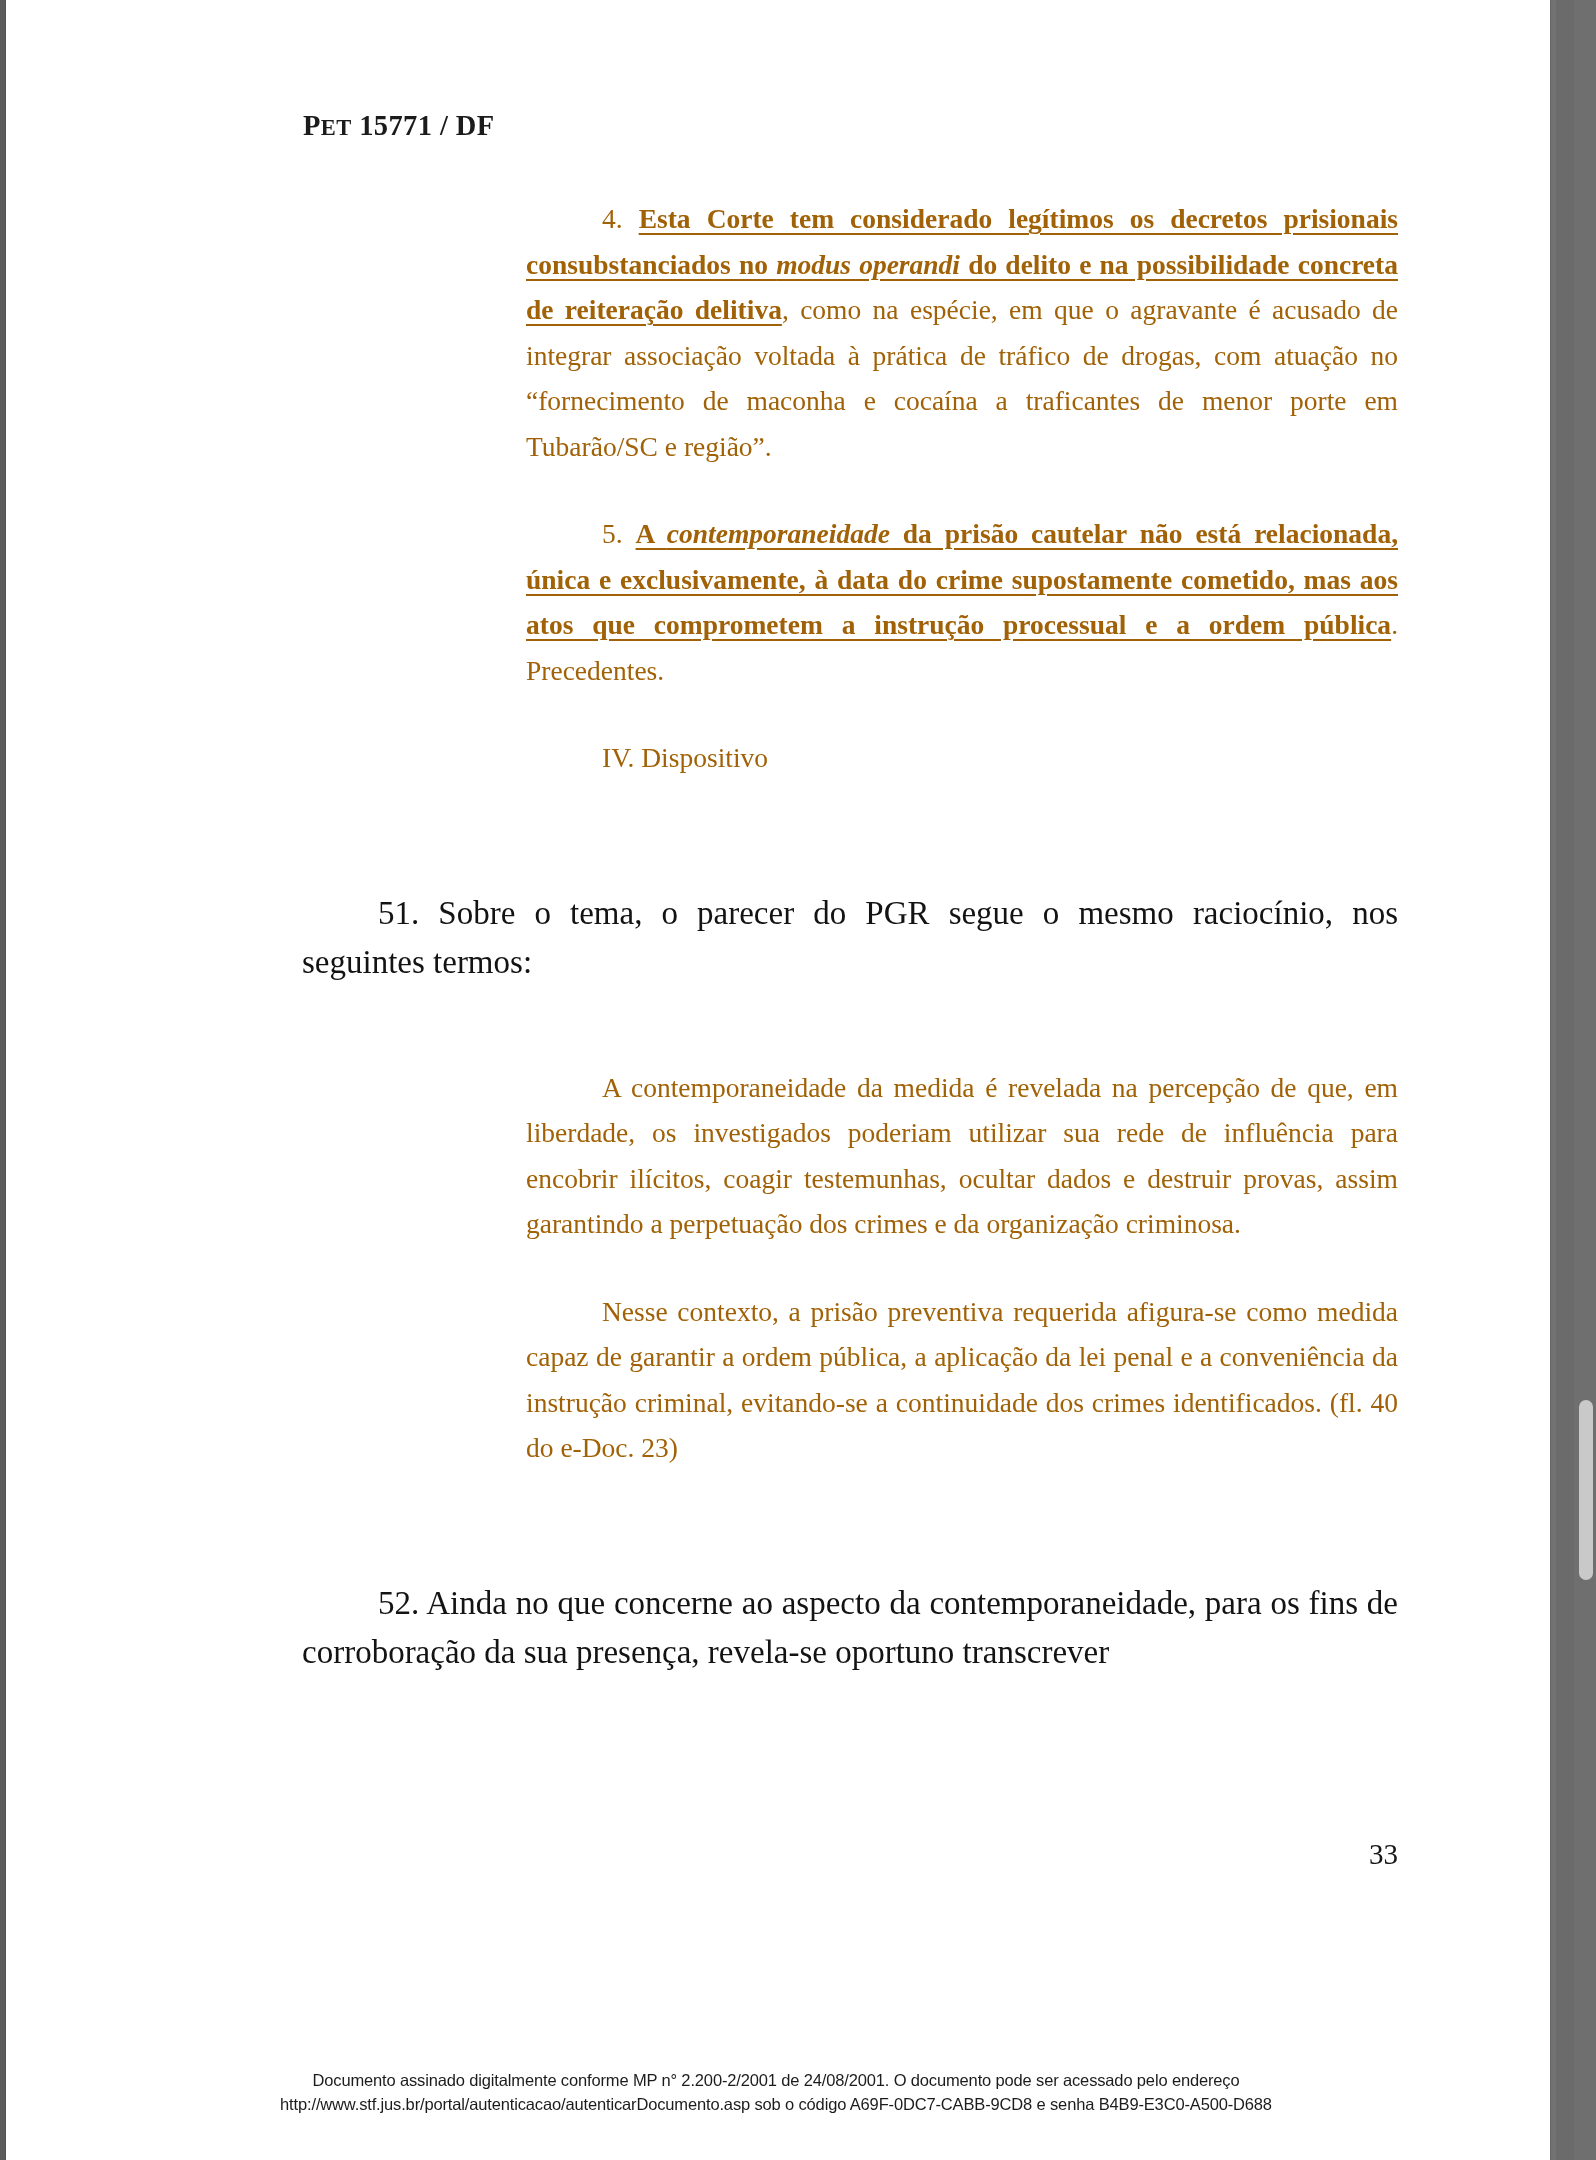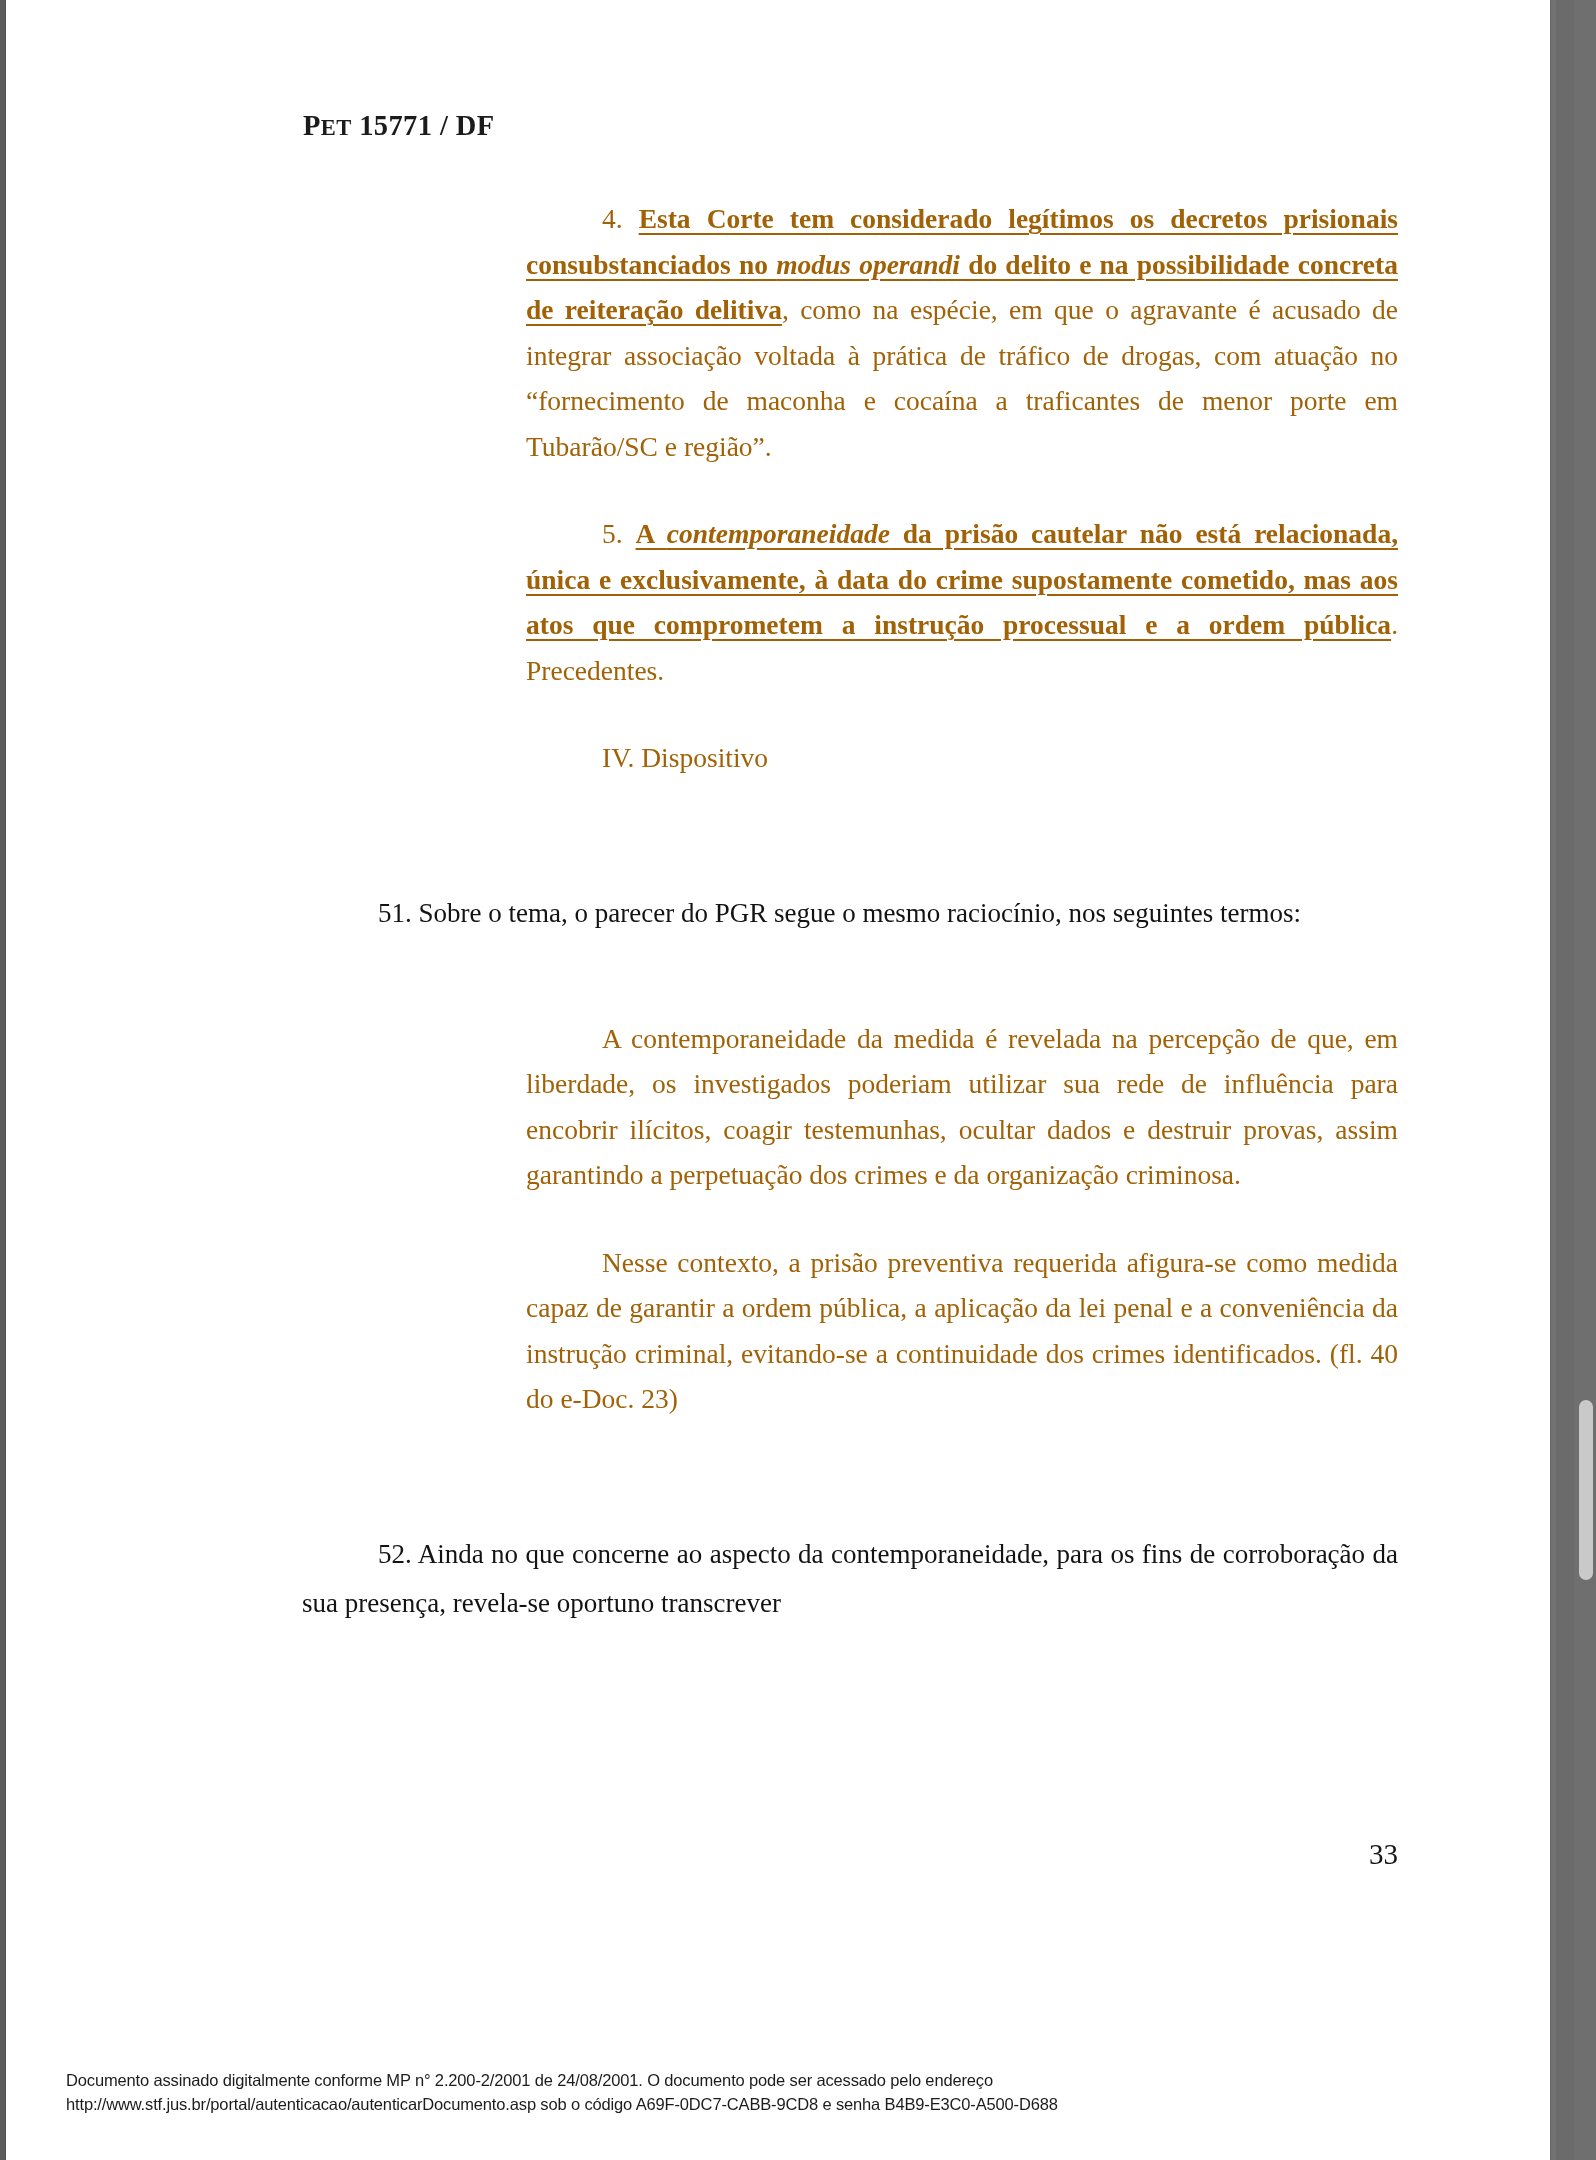--- a/index.html
+++ b/index.html
@@ -111,21 +111,21 @@
     margin: 0 0 0 0;
     text-indent: 76px;
   }
   .quote-block p + p {
     margin-top: 42px;
   }
 
   
   .body-par {
     width: 1096px;
-    font-size: 27px;
+    font-size: 33px;
     line-height: 49px;
     color: #131313;
     text-align: justify;
     text-justify: inter-word;
     text-indent: 76px;
     margin: 0;
   }
   .gap-lg { height: 78px; }
   .gap-xl { height: 108px; }
 
@@ -152,21 +152,21 @@
     position: absolute;
     left: 60px;
     top: 2068px;
     width: 1420px;
     font-family: "Liberation Sans", "DejaVu Sans", sans-serif;
     font-size: 16.5px;
     line-height: 24px;
     color: #1c1c1c;
     letter-spacing: -0.15px;
   }
-  .footer-note div { white-space: nowrap; }
+  .footer-note div { white-space: nowrap; text-align: center; }
 </style>
 </head>
 <body>
 
 <div id="viewer">
 
   <div id="gutter-left"></div>
   <div id="gutter-right"></div>
 
   <div id="scrollbar-track">

